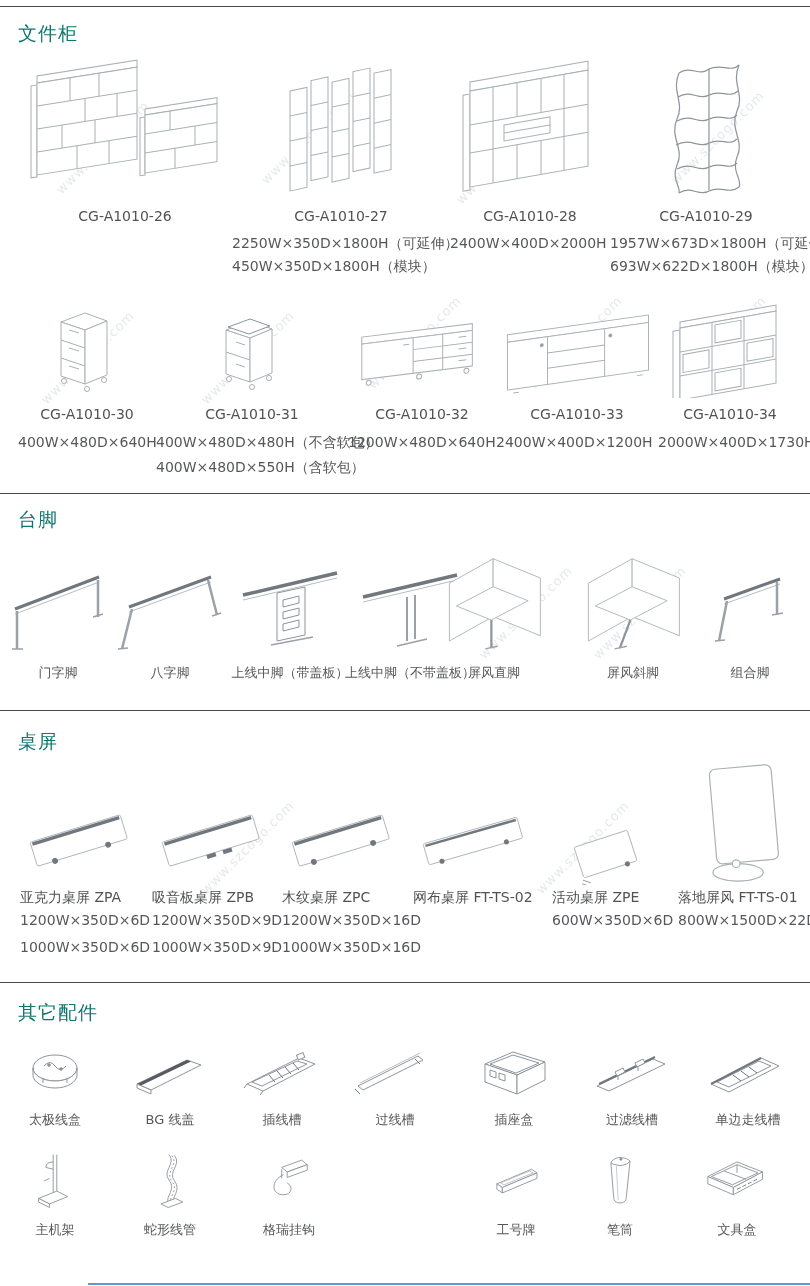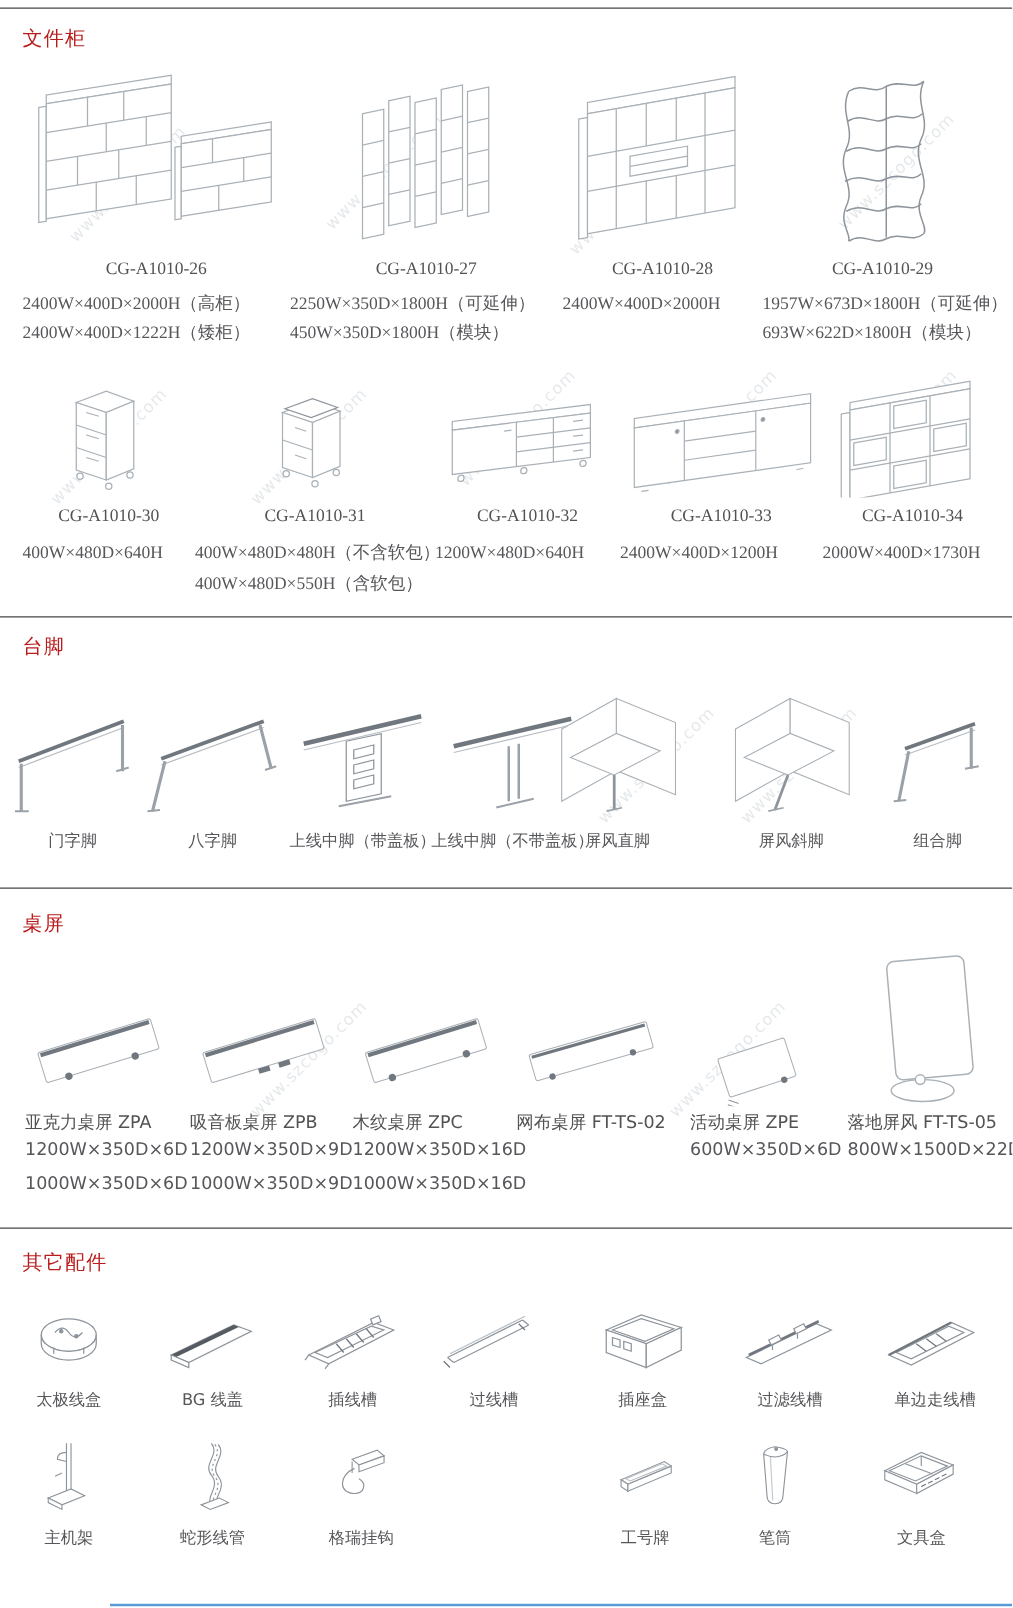--- a/index.html
+++ b/index.html
@@ -1,21 +1,21 @@
 <!DOCTYPE html>
 <html><head>
 <meta charset="utf-8">
 <style>
   html,body{margin:0;padding:0;background:#fff;}
   body{font-family:"DejaVu Sans","Liberation Sans",sans-serif;}
   .page{position:relative;width:810px;height:1286px;background:#fff;overflow:hidden;color:#57585a;}
   .hline{position:absolute;left:0;right:0;height:1px;background:#474747;}
-  .sec-title{position:absolute;left:18px;font-size:16px;color:#b91c1c;letter-spacing:1px;}
+  .sec-title{position:absolute;left:18px;font-size:19px;color:#0f766e;letter-spacing:1px;}
   .grid-row{position:absolute;left:18px;right:8px;display:grid;}
-  .card{display:flex;flex-direction:column;font-family:Liberation Serif, serif;}
+  .card{display:flex;flex-direction:column;}
   .art{display:flex;align-items:center;justify-content:center;}
   .code{text-align:center;font-size:14px;color:#515254;margin-top:6px;}
   .dims{margin-top:8px;}
   .dims div{font-size:14px;line-height:23px;color:#56575a;white-space:nowrap;}
   .r2 .dims div{line-height:25px;}
   .abs-item{position:absolute;display:flex;flex-direction:column;align-items:center;}
   .abs-item .label{font-size:13px;color:#56575a;white-space:nowrap;margin-top:9px;text-align:center;}
   .scr-item{position:absolute;}
   .scr-item .art{height:120px;align-items:flex-end;justify-content:flex-start;}
   .scr-name{font-size:14px;color:#515254;white-space:nowrap;margin-top:4px;}
@@ -75,24 +75,20 @@
               <line x1="0" y1="19" x2="72" y2="19"></line>
                 <line x1="0" y1="38" x2="72" y2="38"></line>
               <line x1="25" y1="0" x2="25" y2="19"></line>
                 <line x1="50" y1="19" x2="50" y2="38"></line>
                 <line x1="30" y1="38" x2="30" y2="58"></line>
             </g>
           </g>
         </svg>
       </div>
       <div class="code">CG-A1010-26</div>
-      <div class="dims">
-        <div>2400W×400D×2000H（高柜）</div>
-        <div>2400W×400D×1222H（矮柜）</div>
-      </div>
     </div>
     <div class="card">
       <div class="art" style="height:150px">
         <svg width="130" height="148" viewBox="0 0 130 148">
           <g fill="#fff" stroke="#a9b0b6" stroke-width="1" transform="translate(14,38) skewY(-12)">
             <rect x="0" y="0" width="17" height="100"></rect>
               <line x1="0" y1="25" x2="17" y2="25"></line>
               <line x1="0" y1="50" x2="17" y2="50"></line>
               <line x1="0" y1="75" x2="17" y2="75"></line>
             <rect x="21" y="-6" width="17" height="100"></rect>
@@ -478,21 +474,21 @@
   <div class="scr-item" style="top:765px;left:678px;width:130px">
     <div class="art">
       <svg width="126" height="122" viewBox="0 0 130 126">
         <g fill="#fff" stroke="#a9b0b6" stroke-width="1.2">
           <rect x="36" y="4" width="64" height="98" rx="6" transform="rotate(-5 68 53)"></rect>
           <ellipse cx="62" cy="113" rx="26" ry="9"></ellipse>
           <circle cx="60" cy="104" r="4"></circle>
         </g>
       </svg>
     </div>
-    <div class="scr-name">落地屏风 FT-TS-05</div>
+    <div class="scr-name">落地屏风 FT-TS-01</div>
     <div class="scr-dims">
       <div>800W×1500D×22D</div>
     </div>
   </div>
 
   <div class="hline" style="top:982px"></div>
   <div class="sec-title" style="top:1000px">其它配件</div>
 
   <div class="abs-item" style="top:1040px;left:0;width:110px">
     <div class="art" style="height:62px">

